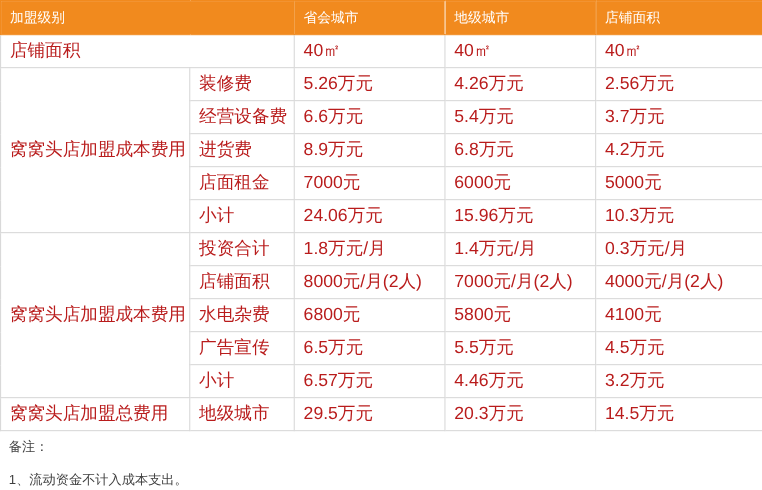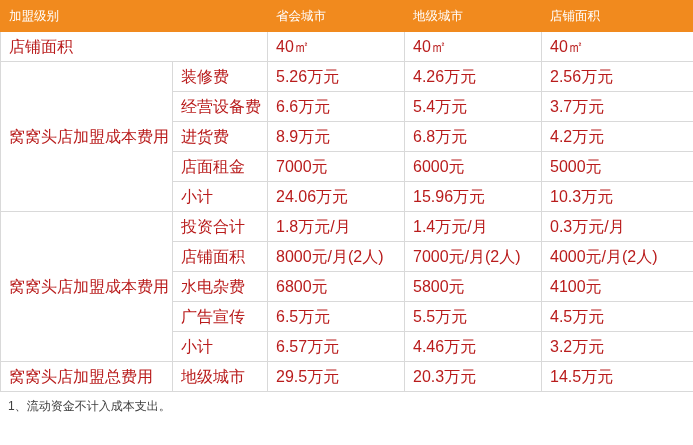--- a/index.html
+++ b/index.html
@@ -173,17 +173,18 @@
         <td>地级城市</td>
         <td>29.5万元</td>
         <td>20.3万元</td>
         <td>14.5万元</td>
       </tr>
 
     </tbody>
   </table>
 
   <div class="notes">
+    <div class="note-line first">备注：</div>
     <div class="note-line">1、流动资金不计入成本支出。</div>
 
   </div>
 
 </div>
 
 </body></html>

